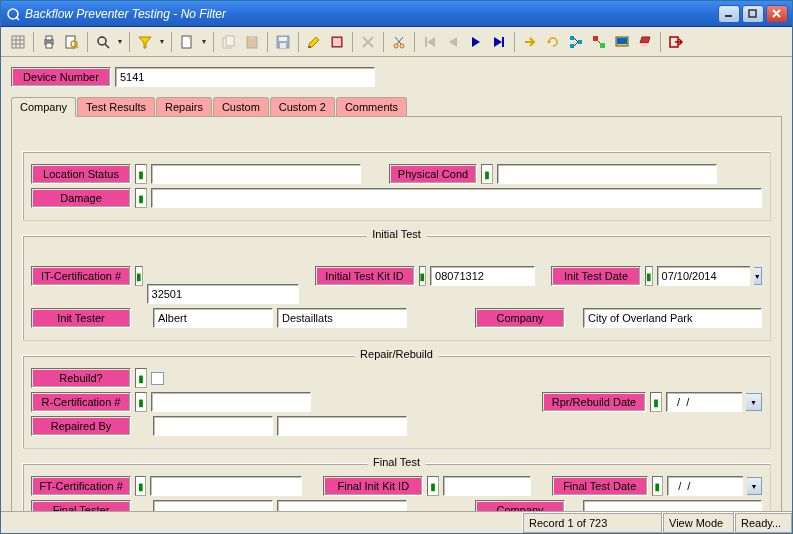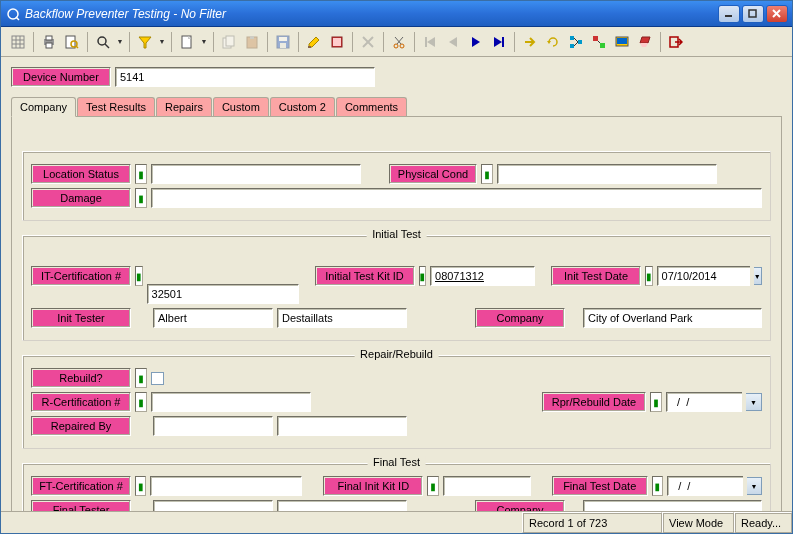--- a/index.html
+++ b/index.html
@@ -454,21 +454,21 @@
 
       <div class="groupbox">
         <span class="groupbox-title">Initial Test</span>
         <div class="field-row">
           <div class="lbl-btn" style="min-width:100px">IT-Certification #</div>
           <span class="green-tick">▮</span>
           <input class="txt sunken" style="width: 160px; margin-top: 36px;" value="32501">
           <div style="width:16px"></div>
           <div class="lbl-btn" style="min-width:100px">Initial Test Kit ID</div>
           <span class="green-tick">▮</span>
-          <input class="txt sunken" style="width: 105px; text-decoration: underline;" value="08071312">
+          <input class="txt sunken" style="width: 105px;" value="08071312">
           <div style="width:16px"></div>
           <div class="lbl-btn" style="min-width:90px">Init Test Date</div>
           <span class="green-tick">▮</span>
           <input class="txt sunken" style="width: 93px; border-right: none;" value="07/10/2014">
             <span class="dd-arrow">▼</span>
         </div>
         <div class="field-row">
           <div class="lbl-btn" style="min-width:100px">Init Tester</div>
           <div style="width:14px"></div>
           <input class="txt sunken" style="width: 120px;" value="Albert">

